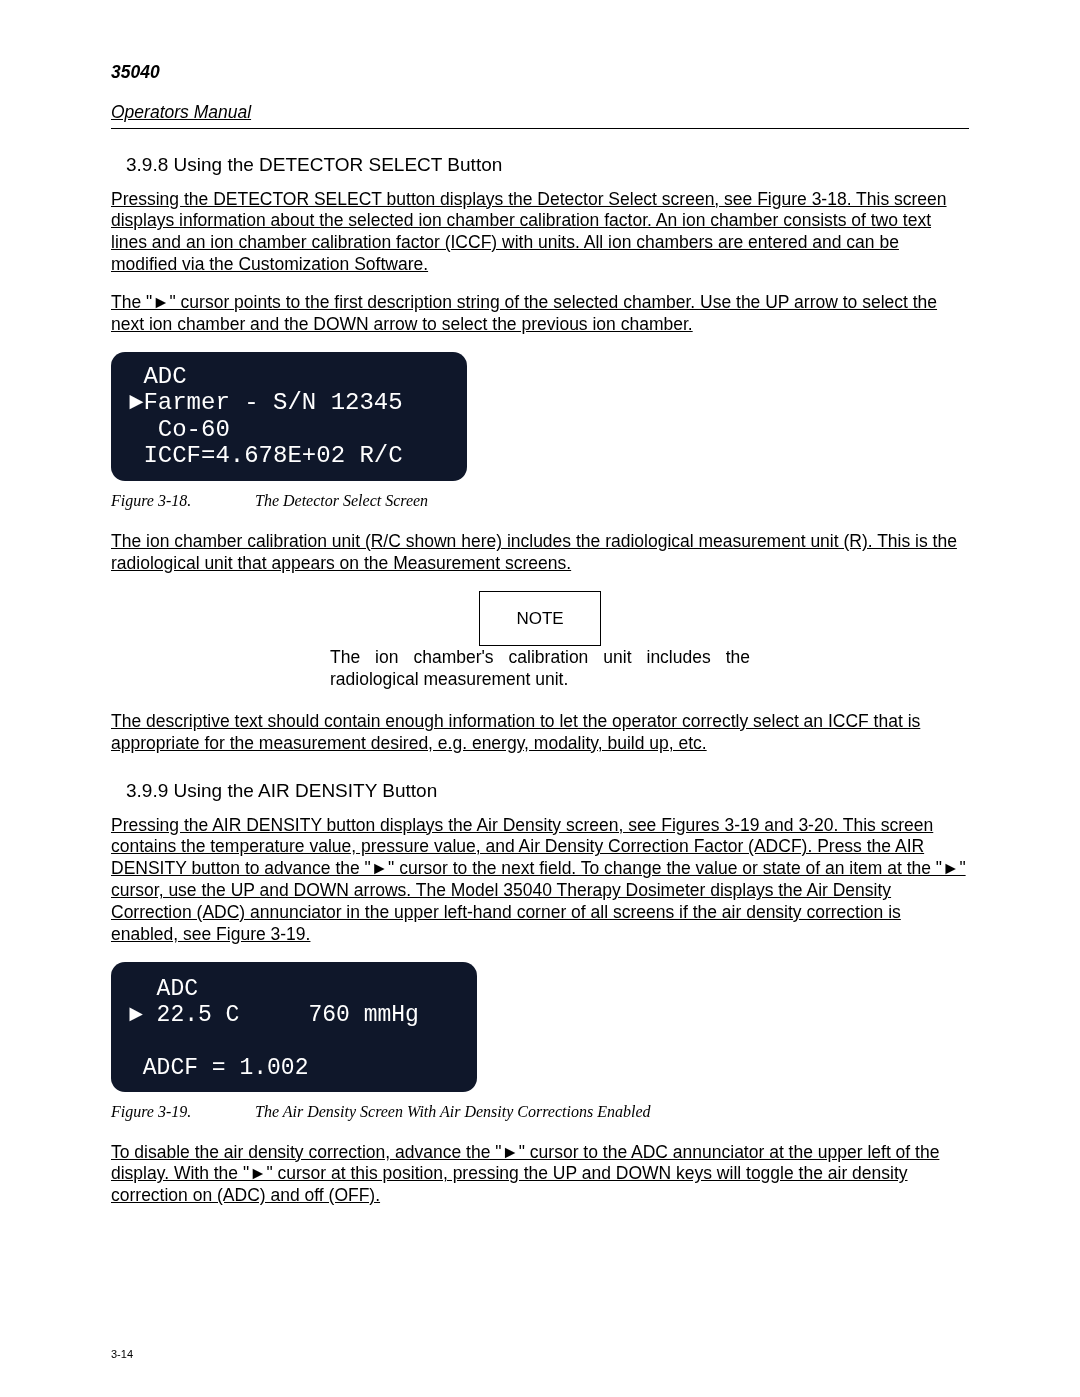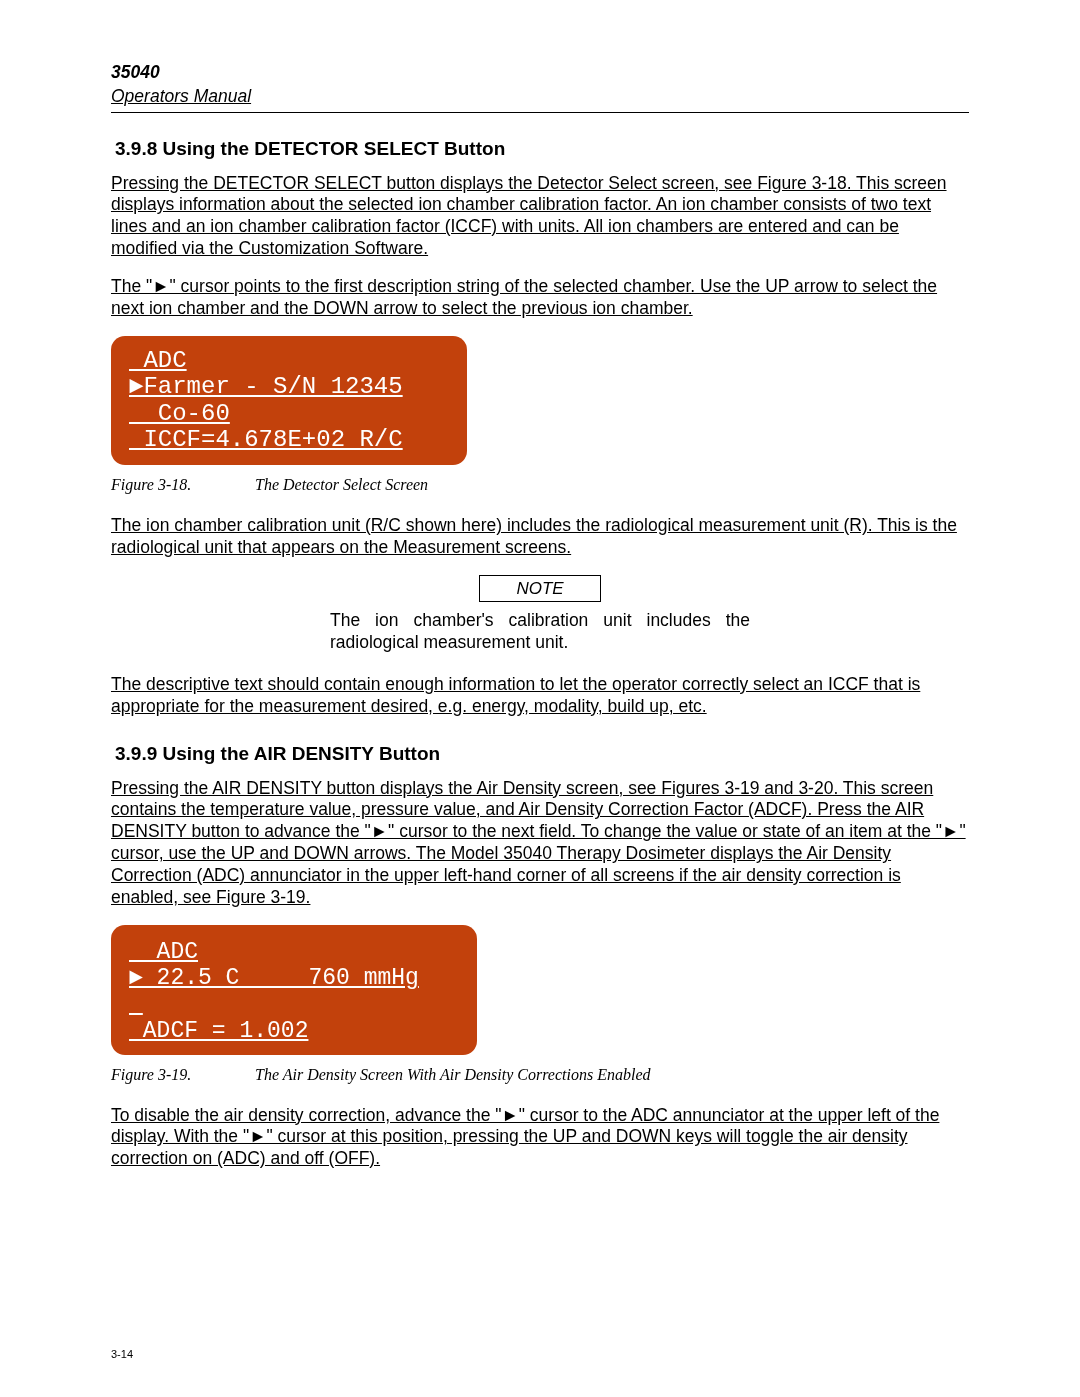--- a/index.html
+++ b/index.html
@@ -14,52 +14,51 @@
   .page {
     width: 1080px;
     min-height: 1397px;
     box-sizing: border-box;
     padding: 62px 111px 30px 111px;
     position: relative;
   }
   .runhead {
     font-style: italic;
     font-weight: bold;
-    margin-bottom: 2px;
+    margin-bottom: 18px;
   }
   .runsub {
     font-style: italic;
     margin-bottom: 4px;
     text-decoration: underline;
   }
   .rule {
     border: 0;
     border-top: 1.5px solid #000;
     margin: 0 0 20px 0;
   }
   h3 {
     font-size: 19px;
-    font-weight: bold;
-    margin: 24px 0 12px 4px;
+    font-weight: normal;
+    margin: 24px 0 12px 15px;
   }
   p {
     margin: 0 0 16px 0;
     text-decoration: underline;
   }
   .screen {
-    background: #c2410c;
+    background: #0f172a;
     color: #fff;
     font-family: "Courier New", monospace;
     font-size: 24px;
     line-height: 1.1;
     border-radius: 14px;
     padding: 12px 18px;
     width: 320px;
     margin: 8px 0 10px 0;
-    text-decoration: underline;
   }
   .screen2 {
     width: 330px;
     font-size: 23px;
     line-height: 1.15;
     padding: 14px 18px 10px 18px;
   }
   .screen-line { white-space: pre; }
   .fig-caption {
     font-style: italic;
@@ -68,25 +67,24 @@
     font-family: Liberation Serif, serif;
   }
   .fig-label { display: inline-block; width: 140px; }
   .note-wrap {
     width: 420px;
     margin: 6px auto 20px auto;
   }
   .note-box {
     border: 1.5px solid #000;
     width: 120px;
-    margin: 0 auto 8px auto;
+    margin: 0 auto 1px auto;
     text-align: center;
-    padding: 2px 0;
+    padding: 16px 0;
     font-size: 17px;
-    font-style: italic;
   }
   .note-text {
     text-align: justify;
     text-align-last: left;
   }
   .page-num {
     position: absolute;
     bottom: 35px;
     left: 111px;
     font-size: 11px;

